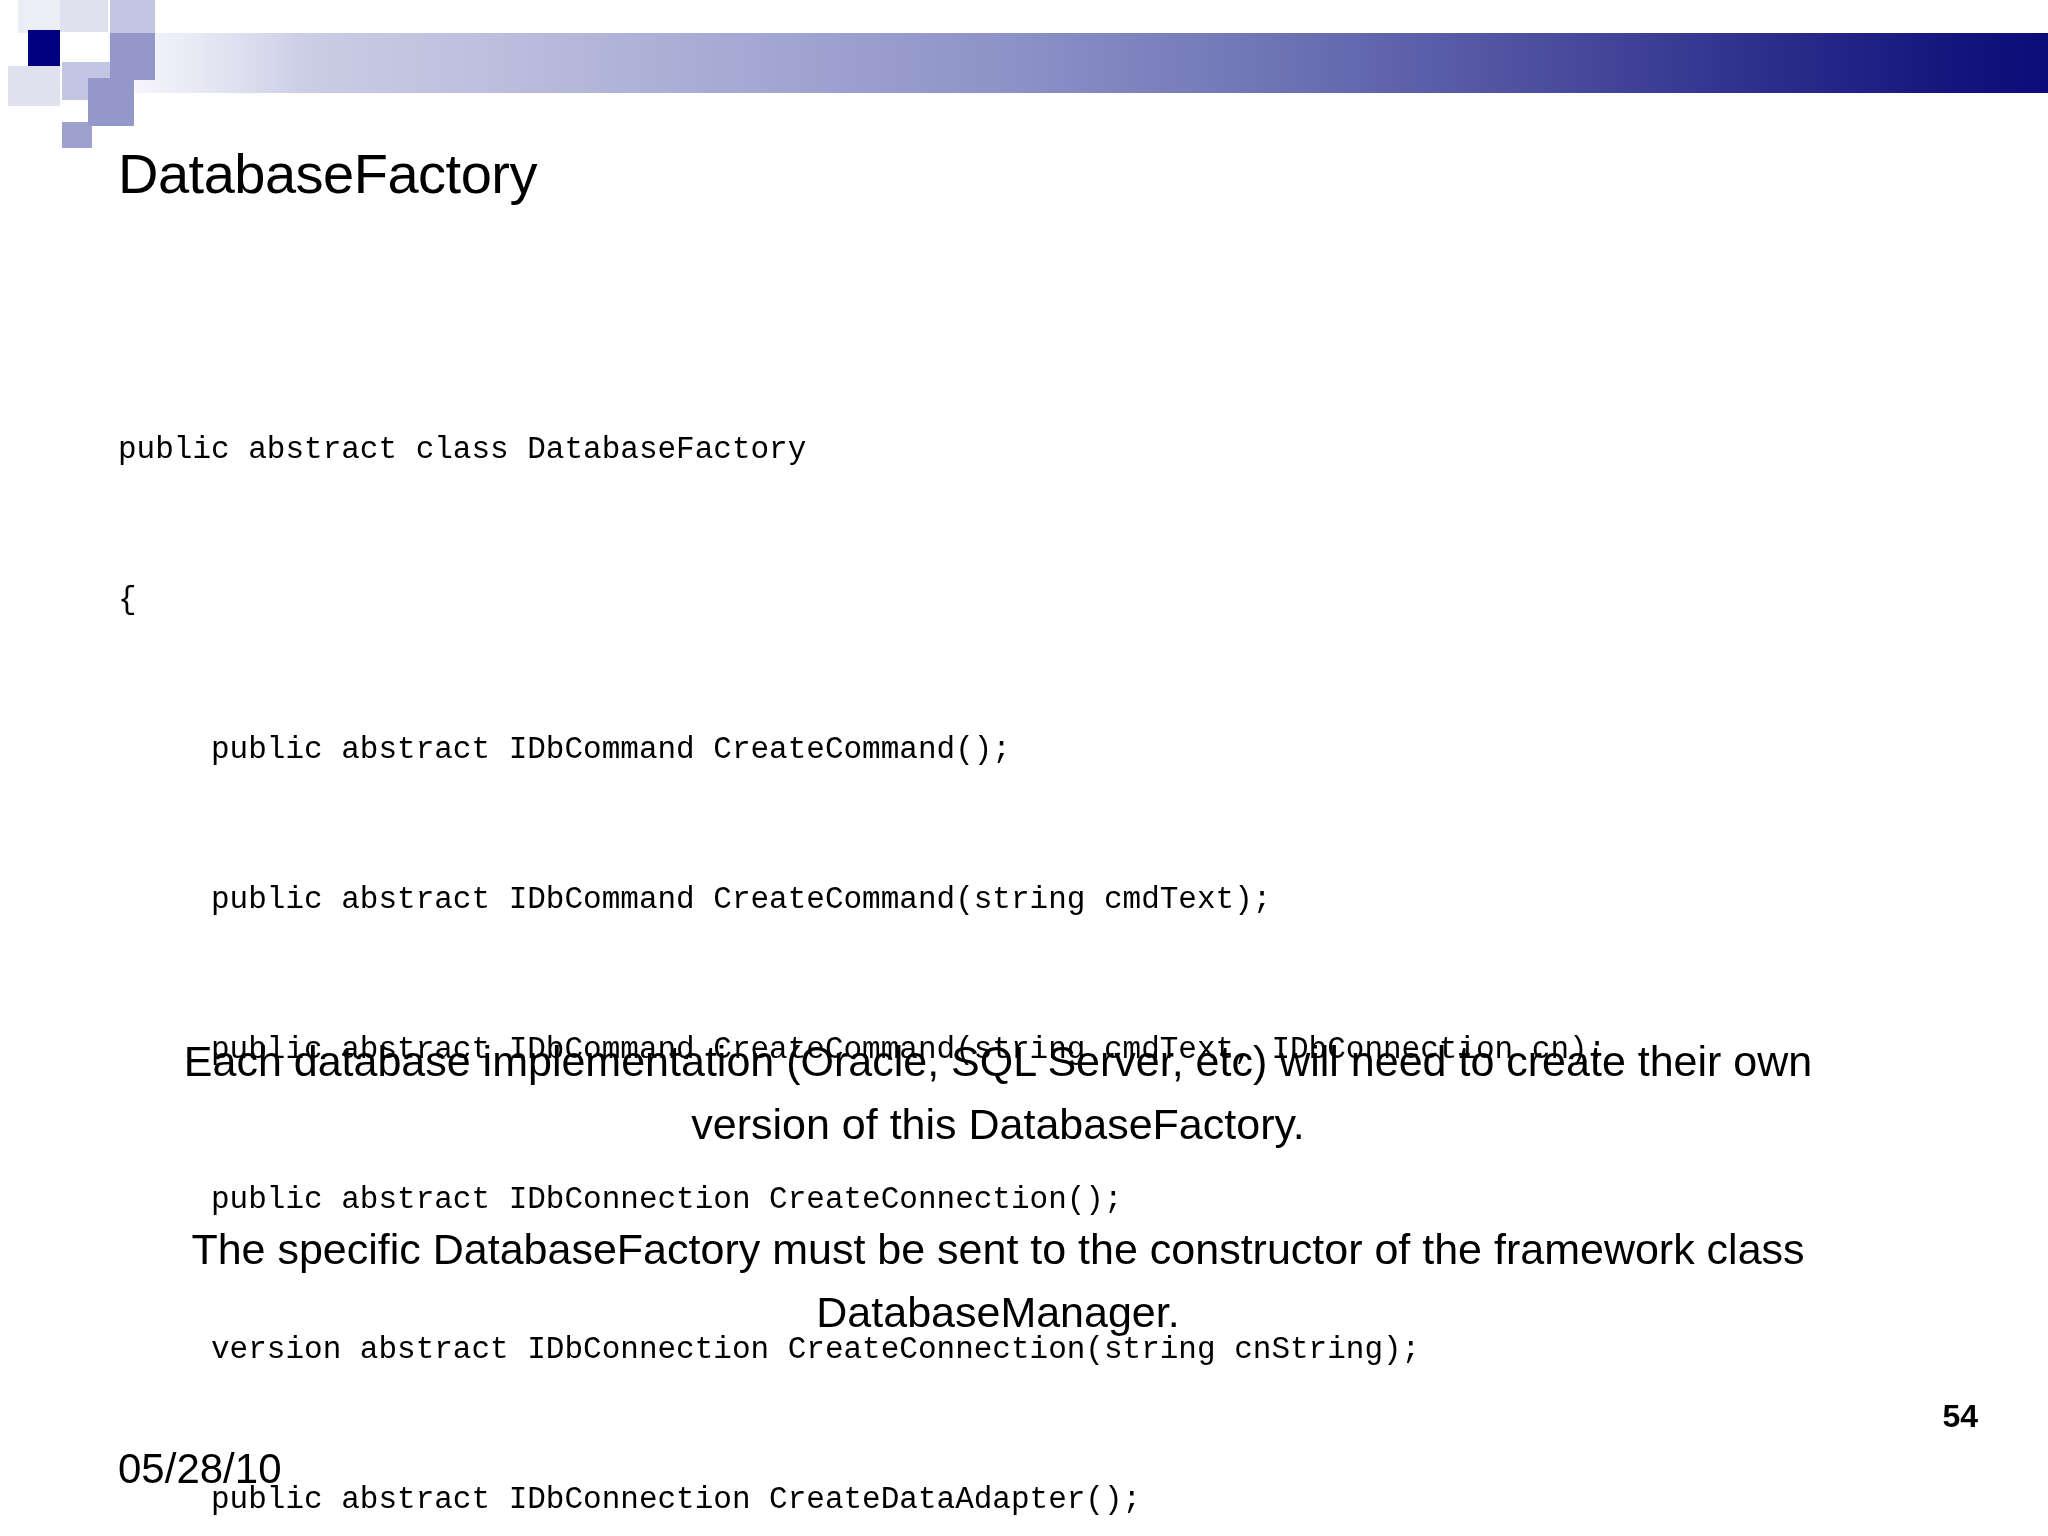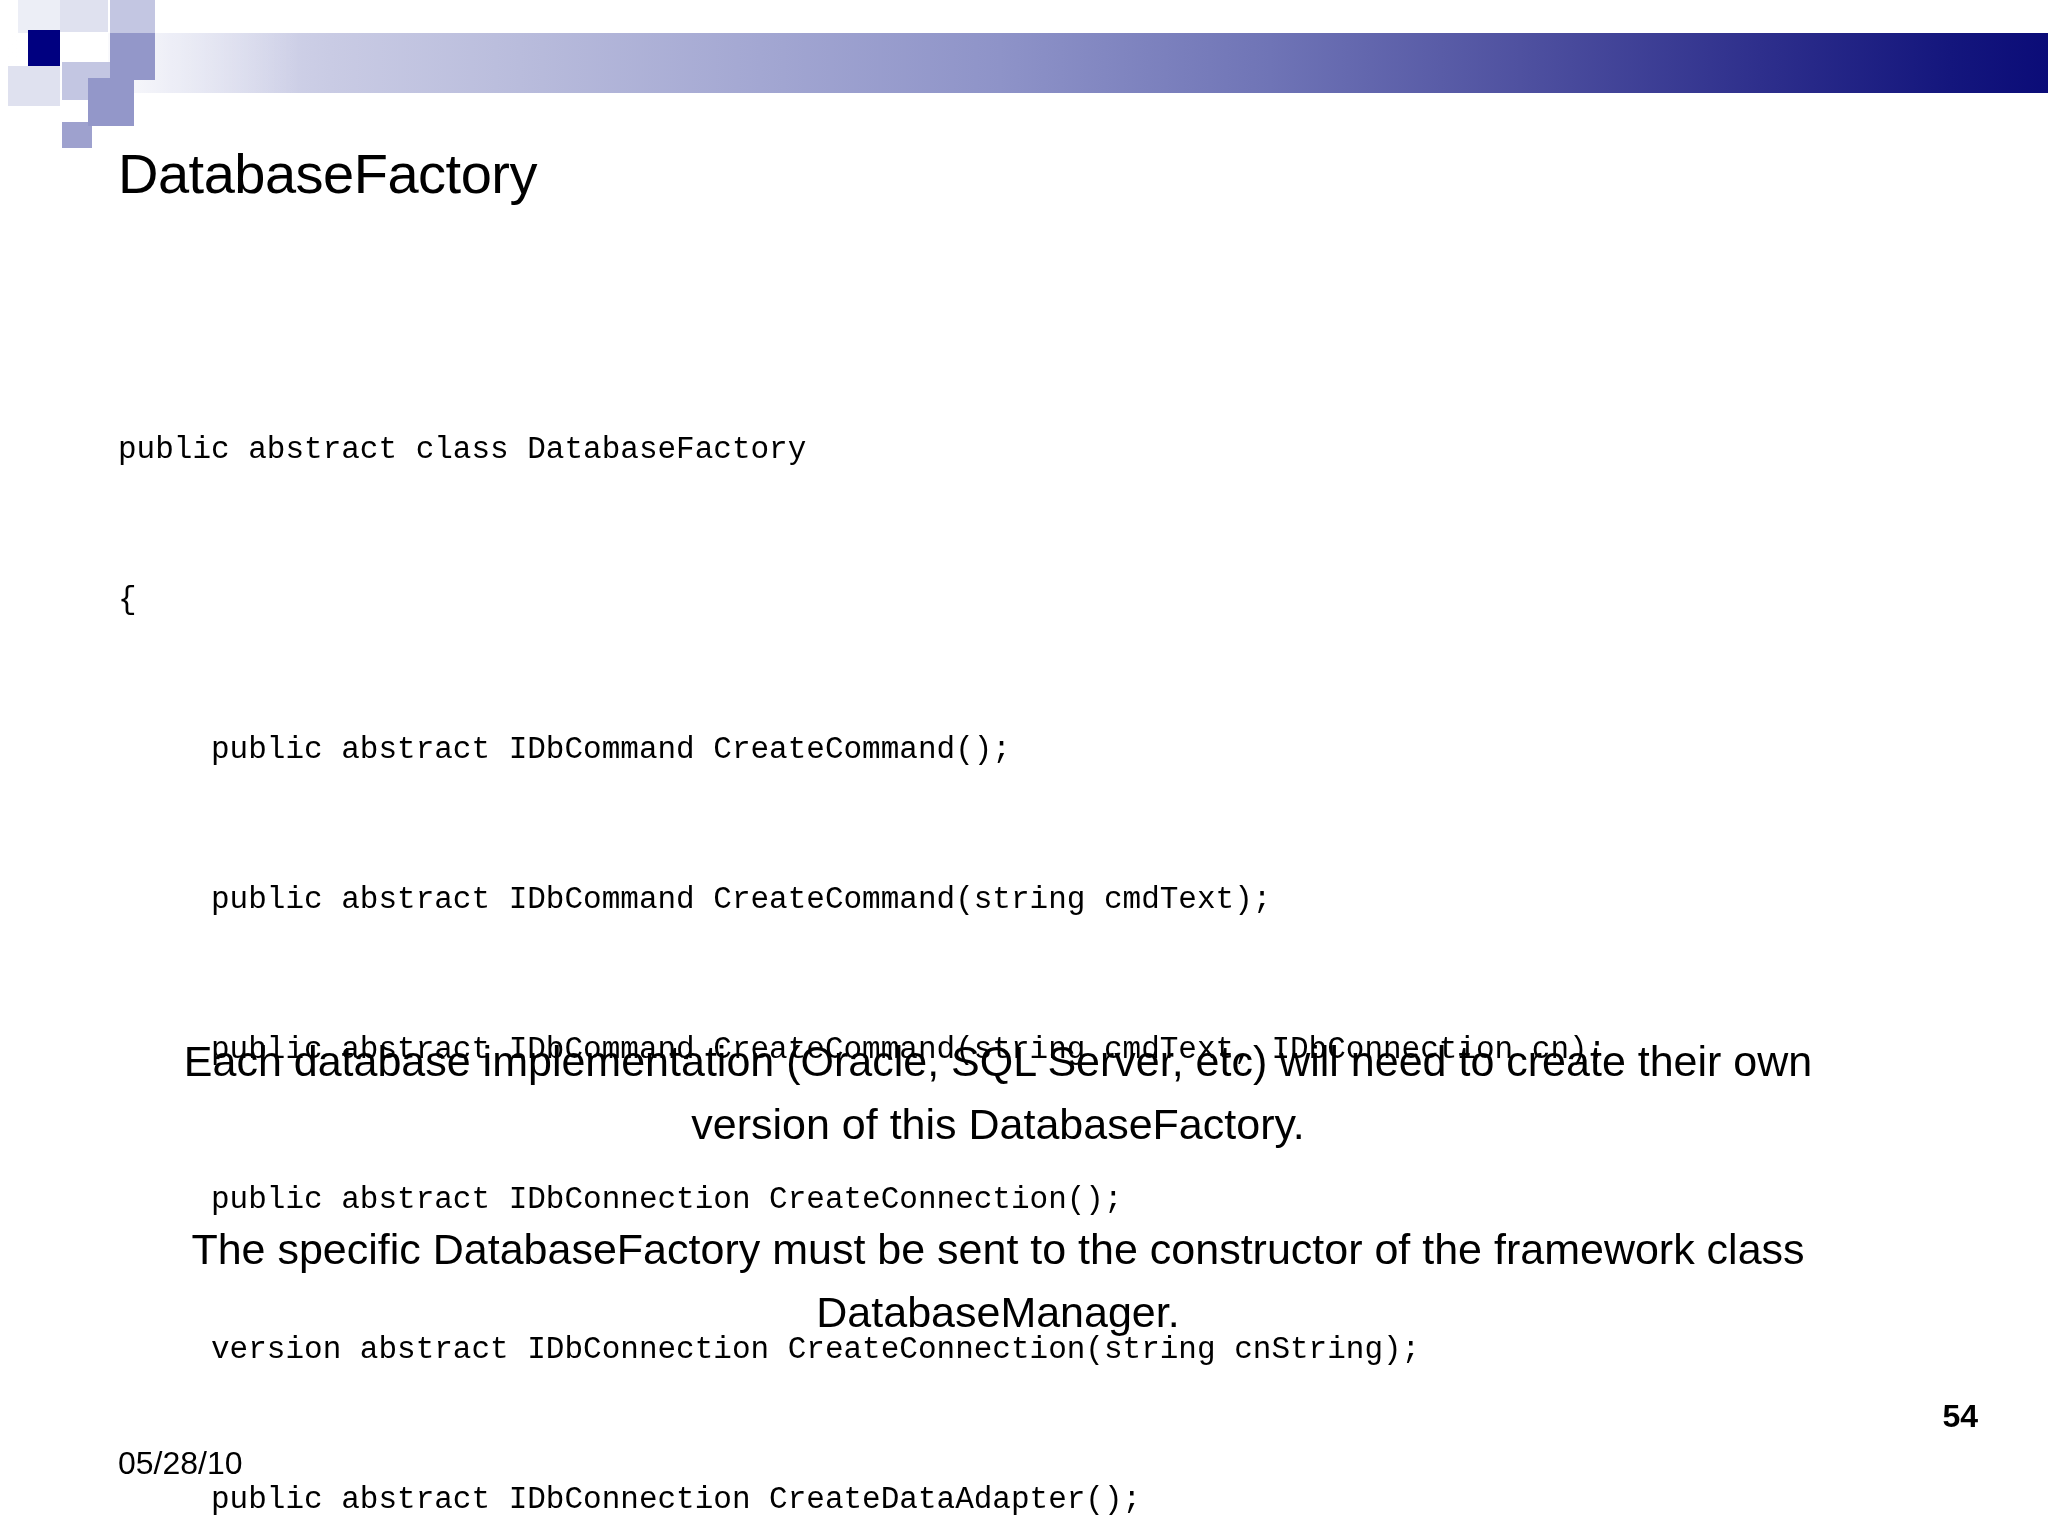--- a/index.html
+++ b/index.html
@@ -107,21 +107,21 @@
     white-space: pre-wrap;
     text-align: center;
   }
   #body-text .para:last-child { margin-bottom: 16px; }
 
   
   #footer-date {
     position: absolute;
     left: 118px;
     top: 1445px;
-    font-size: 32px;
+    font-size: 42px;
     color: #000000;
   }
   #footer-pagenum {
     position: absolute;
     right: 70px;
     top: 1398px;
     font-size: 32px;
     font-weight: bold;
     color: #000000;
   }

